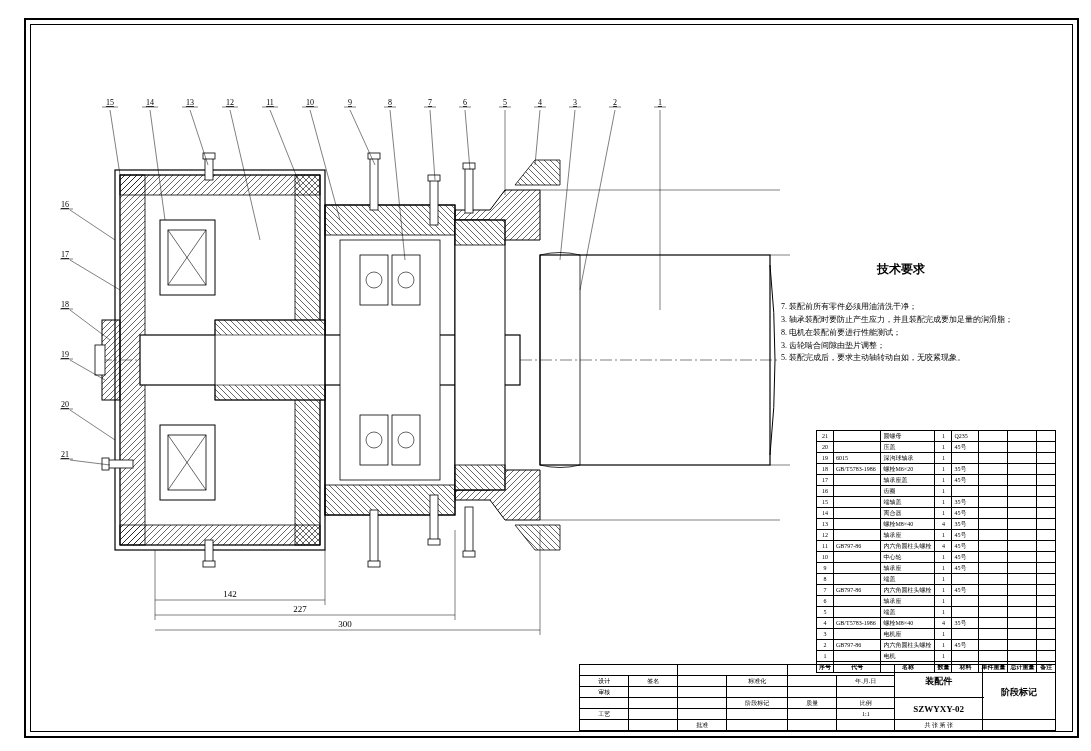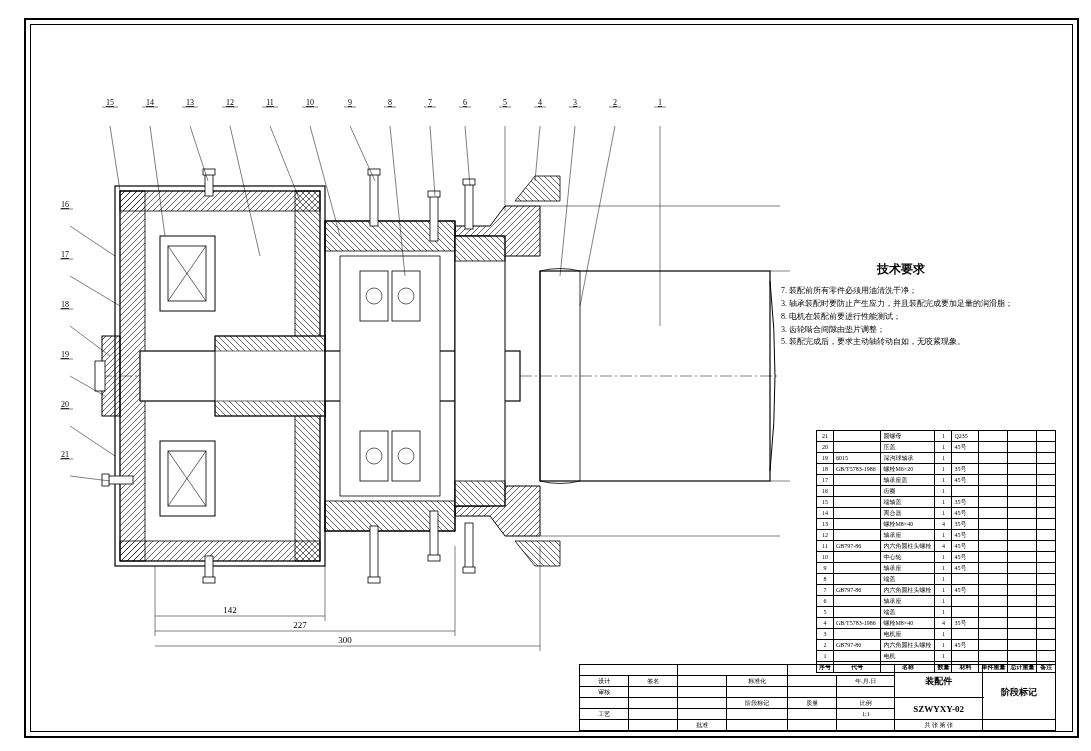--- a/index.html
+++ b/index.html
@@ -18,36 +18,36 @@
       border: 2px solid #000;
     }
     .inner-frame {
       position: absolute;
       left: 30px; top: 24px;
       width: 1043px; height: 708px;
       border: 1px solid #000;
     }
     .drawing-area {
       position: absolute;
-      left: 60px; top: 106px;
+      left: 60px; top: 90px;
       width: 730px; height: 560px;
     }
     .drawing-area svg { width: 100%; height: 100%; }
     .tech-requirements {
       position: absolute;
       right: 70px; top: 260px;
       width: 240px;
       font-size: 8px;
       line-height: 1.6;
     }
     .tech-title {
       font-size: 12px;
       font-weight: bold;
       text-align: center;
-      margin-bottom: 6px;
+      margin-bottom: 22px;
     }
     .bom-table {
       position: absolute;
       right: 35px; top: 430px;
       width: 240px;
       border-collapse: collapse;
       font-size: 6px;
     }
     .bom-table td, .bom-table th {
       border: 1px solid #000;

